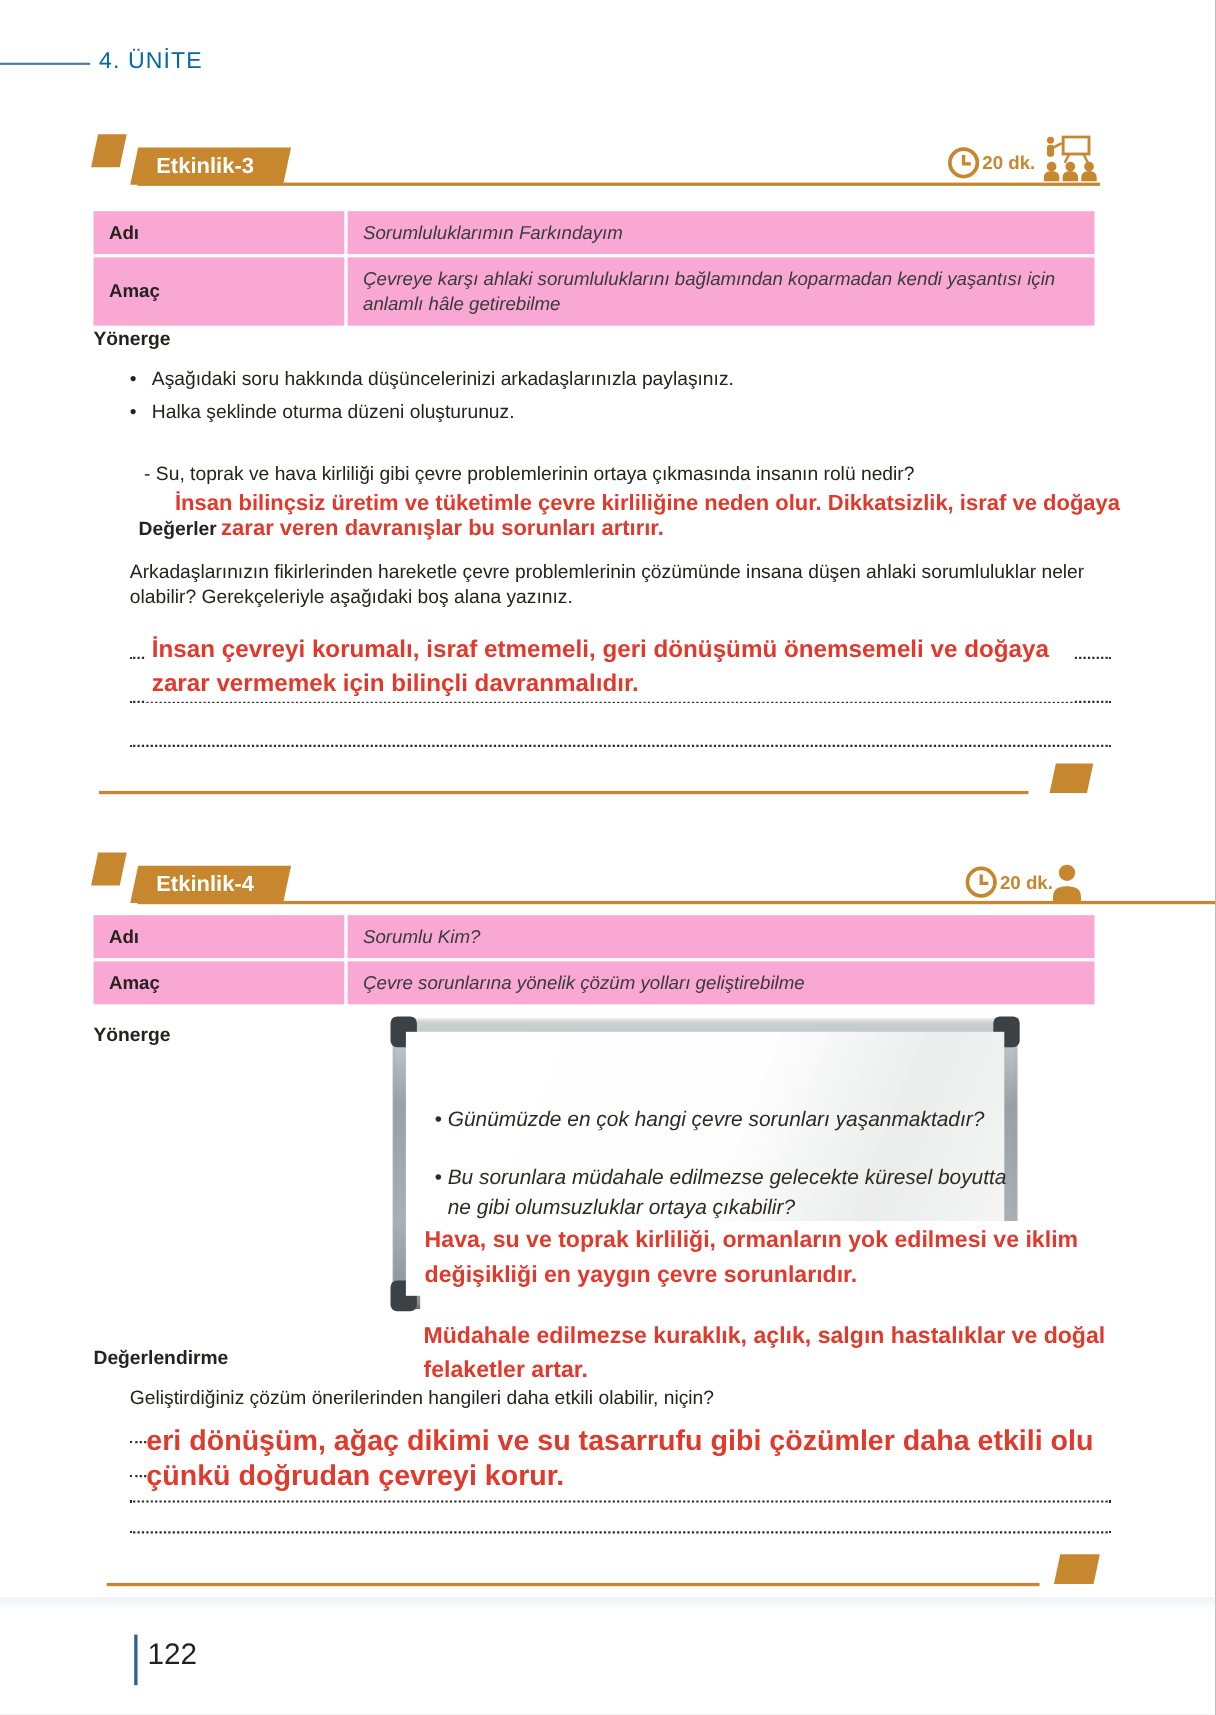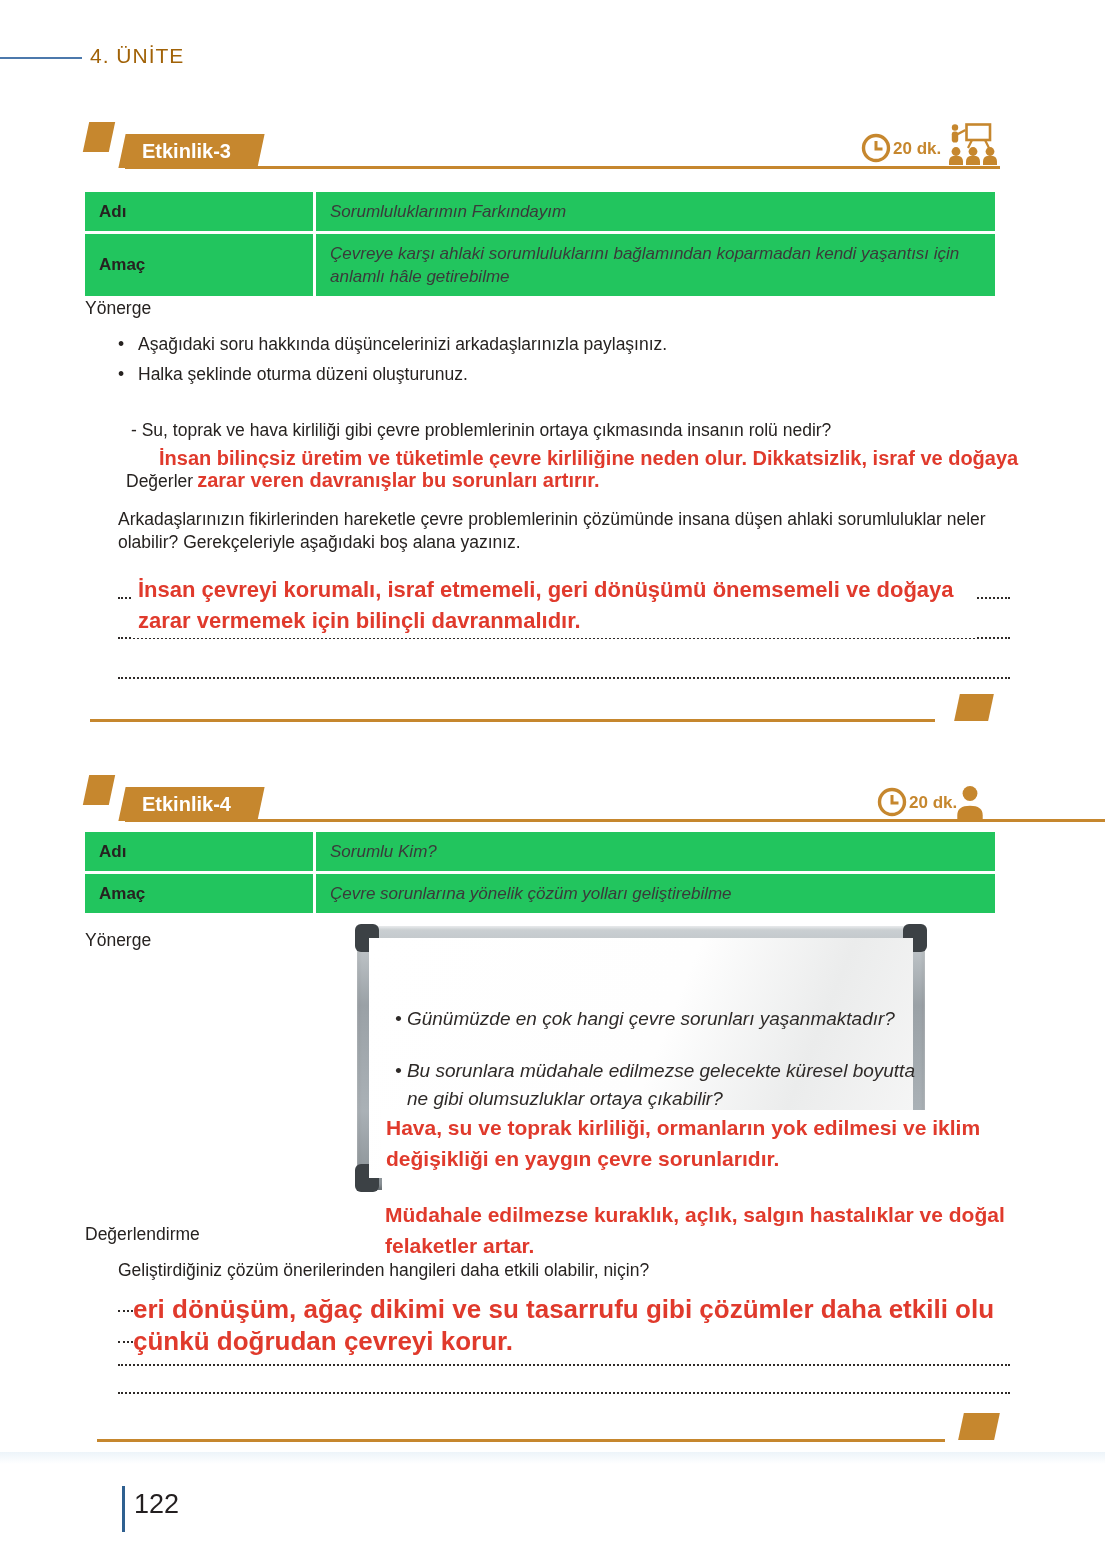--- a/index.html
+++ b/index.html
@@ -4,40 +4,40 @@
 <style>
   html,body{margin:0;padding:0;background:#888;}
   .page{
     position:relative;width:1105px;height:1559px;margin:0 auto;
     background:#ffffff;overflow:hidden;
     font-family:"Liberation Sans",sans-serif;color:#262220;
   }
   .abs{position:absolute;}
   
   .unite-line{left:0;top:57px;width:82px;height:2px;background:#4c79ac;}
-  .unite{left:90px;top:44px;font-size:21px;letter-spacing:1px;color:#a16207;}
+  .unite{left:90px;top:44px;font-size:21px;letter-spacing:1px;color:#0369a1;}
   
   .gold{background:#c6872e;}
   .skew{transform:skewX(-12deg);}
   .banner{
     height:34px;line-height:34px;color:#ffffff;font-weight:bold;font-size:20px;
     padding:0 30px 0 20px;background:#c6872e;transform:skewX(-12deg);
   }
   .banner span{display:inline-block;transform:skewX(12deg);}
   .thinline{height:3px;background:#c6872e;}
   .dk{color:#c6872e;font-size:17px;font-weight:bold;}
   
   .acttable{
     display:grid;grid-template-columns:228px 1fr;gap:3px;background:#ffffff;
     width:910px;
   }
-  .acttable .cell{background:#22c55e;padding:8px 14px;font-size:17px;}
+  .acttable .cell{background:#f9a8d4;padding:8px 14px;font-size:17px;}
   .acttable .lab{font-weight:bold;display:flex;align-items:center;}
   .acttable .val{font-style:italic;color:#3a3a3a;line-height:23px;display:flex;align-items:center;}
-  .h-bold{font-weight:normal;font-size:17.5px;text-align:center;}
+  .h-bold{font-weight:bold;font-size:17.5px;text-align:center;}
   .bullets{list-style:none;margin:0;padding:0;font-size:17.5px;}
   .bullets li{position:relative;padding-left:28px;line-height:30px;}
   .bullets li::before{content:"•";position:absolute;left:8px;}
   .bullets4 li{line-height:26px;margin-bottom:13px;}
   .body-text{font-size:17.5px;line-height:23px;}
   .red{color:#e03a2c;font-weight:bold;}
   .redbox{background:#ffffff;color:#e03a2c;font-weight:bold;}
   .dotline{border-bottom:2.5px dotted #2e2a28;}
   
   .board{left:357px;top:926px;width:568px;height:264px;background:linear-gradient(180deg,#ccd1d4 0%,#9aa1a6 30%,#aab1b6 70%,#878e93 100%);border-radius:8px;box-shadow:inset 0 2px 3px rgba(255,255,255,.6), inset 0 -3px 4px rgba(0,0,0,.25);}

